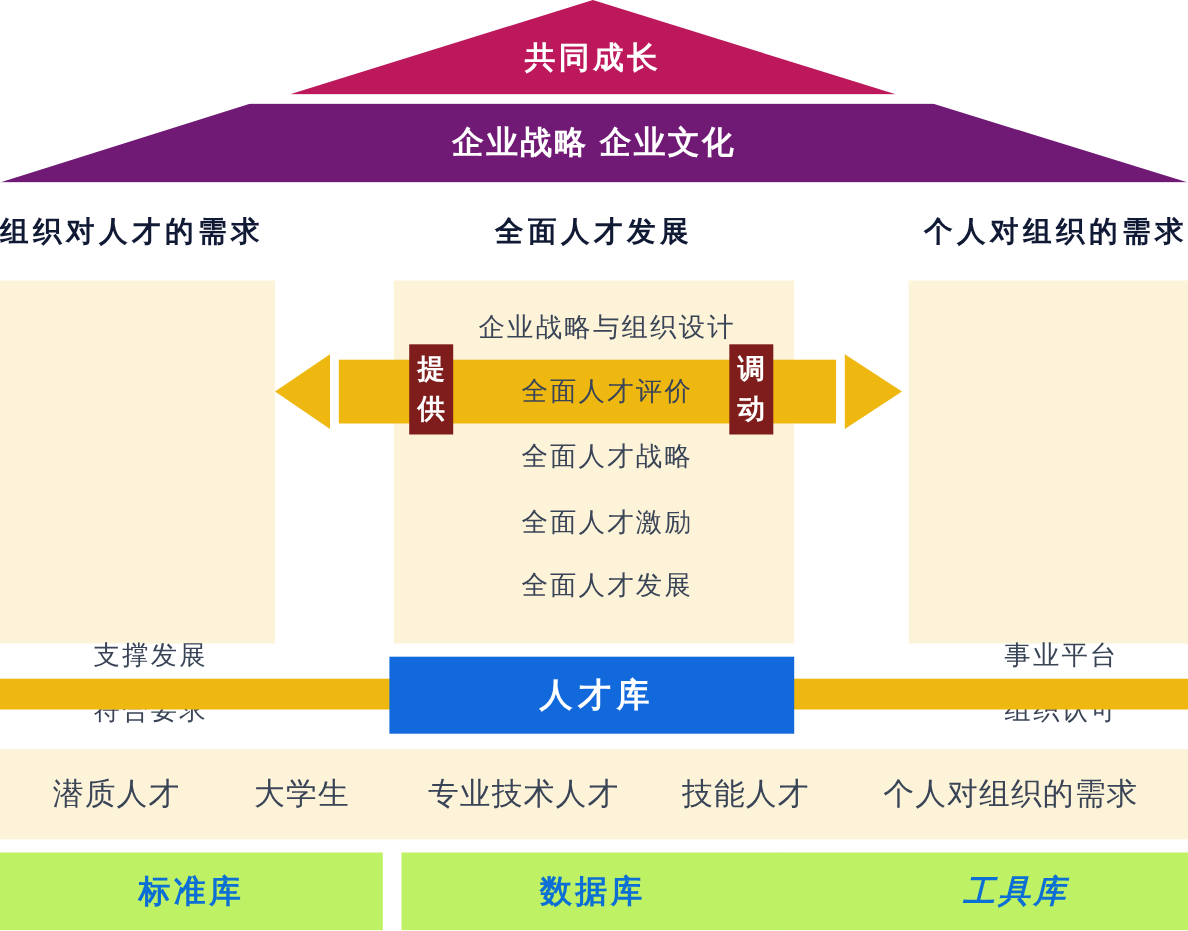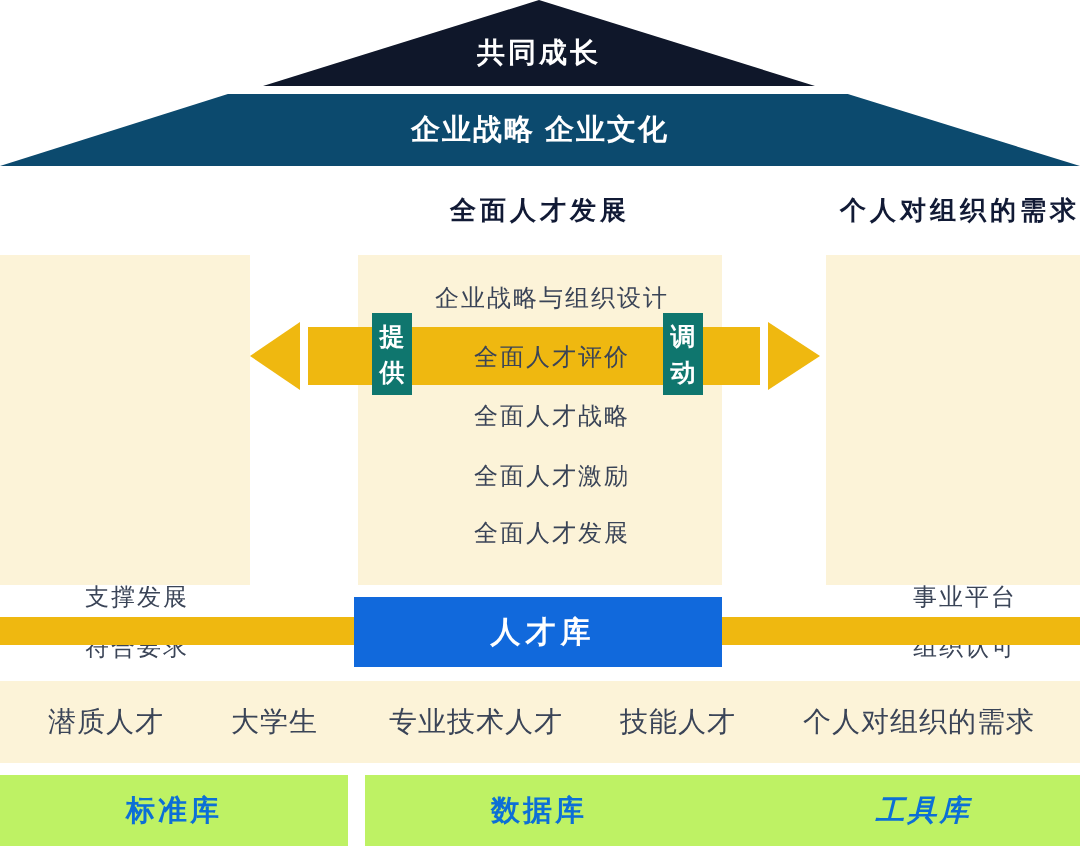--- a/index.html
+++ b/index.html
@@ -9,31 +9,31 @@
     height: 846px;
     font-family: "Liberation Sans", "DejaVu Sans", sans-serif;
     overflow: hidden;
     background: #ffffff;
   }
   .abs { position: absolute; }
 
   
   .roof-triangle {
     left: 263px; top: 0; width: 552px; height: 86px;
-    background: #0f172a;
+    background: #be185d;
     clip-path: polygon(50% 0, 100% 100%, 0 100%);
   }
   .roof-triangle .lbl {
     position: absolute; left: 0; top: 34px; width: 100%;
     text-align: center; color: #ffffff; font-weight: bold;
     font-size: 28px; letter-spacing: 3px;
   }
   .roof-trapezoid {
     left: 0; top: 94px; width: 1080px; height: 72px;
-    background: #0c4a6e;
+    background: #701a75;
     clip-path: polygon(21.1% 0, 78.5% 0, 100% 100%, 0 100%);
     display: flex; align-items: center; justify-content: center;
   }
   .roof-trapezoid .lbl {
     color: #ffffff; font-weight: bold; font-size: 29px; letter-spacing: 2px;
   }
 
   
   .hdr {
     top: 193px; color: #111A35; font-weight: bold;
@@ -64,21 +64,21 @@
     left: 250px; top: 322px;
     border-top: 34px solid transparent; border-bottom: 34px solid transparent;
     border-right: 50px solid #EFB810;
   }
   .arrow-head.right {
     left: 768px; top: 322px;
     border-top: 34px solid transparent; border-bottom: 34px solid transparent;
     border-left: 52px solid #EFB810;
   }
   .flow-tag {
-    width: 40px; height: 82px; top: 313px; background: #0f766e; z-index: 4;
+    width: 40px; height: 82px; top: 313px; background: #7f1d1d; z-index: 4;
     color: #ffffff; font-weight: bold; font-size: 25px; line-height: 36px;
     display: flex; align-items: center; justify-content: center; text-align: center;
   }
   .flow-tag .vtxt { width: 26px; word-break: break-all; }
   .tag-left  { left: 372px; }
   .tag-right { left: 663px; }
   .row-on-band { z-index: 3; }
 
   
   .pool-band { left: 0; top: 617px; width: 1080px; height: 28px; background: #EFB810; }
@@ -115,20 +115,21 @@
 
 <div class="canvas">
 
   <div class="abs roof-triangle">
     <span class="lbl">共同成长</span>
   </div>
   <div class="abs roof-trapezoid">
     <span class="lbl">企业战略 企业文化</span>
   </div>
 
+  <div class="abs hdr hdr-left">组织对人才的需求</div>
   <div class="abs hdr hdr-center">全面人才发展</div>
   <div class="abs hdr hdr-right">个人对组织的需求</div>
 
   <div class="abs cream box-left">
     <div class="row" style="top:330px">支撑发展</div>
     <div class="row" style="top:380px">符合要求</div>
     <div class="row" style="top:430px">创造绩效</div>
     <div class="row" style="top:480px">认同文化</div>
   </div>
 

